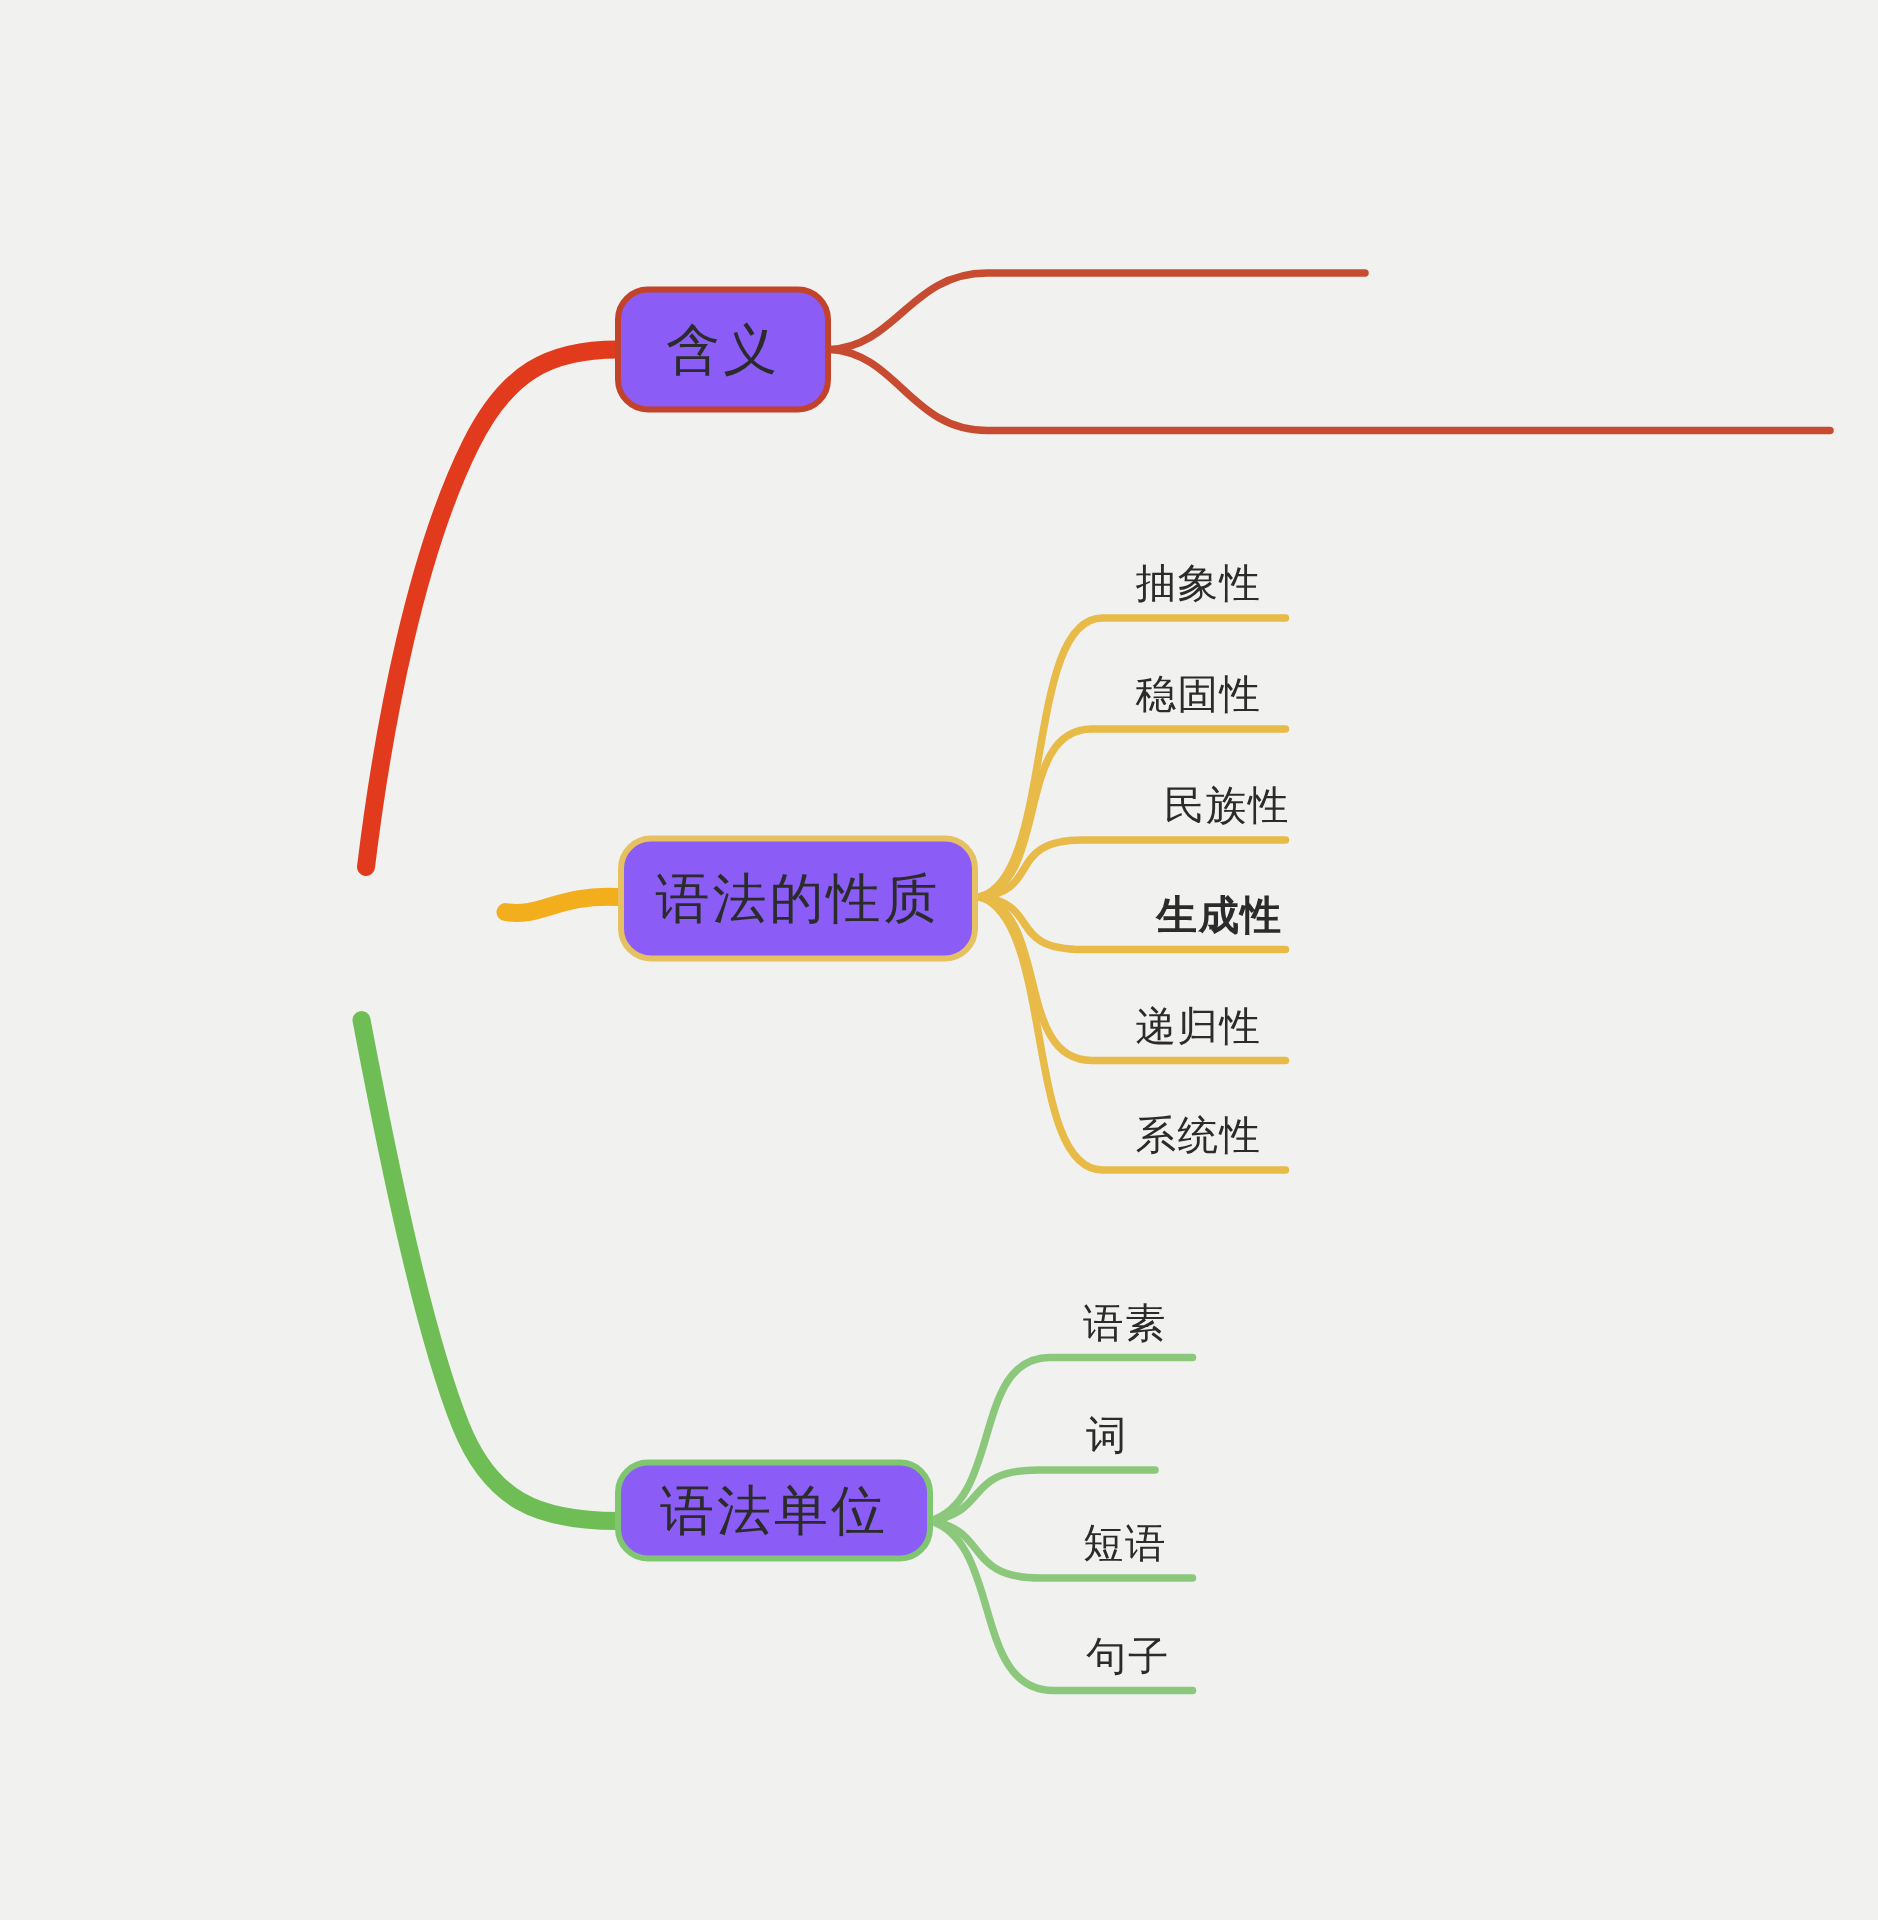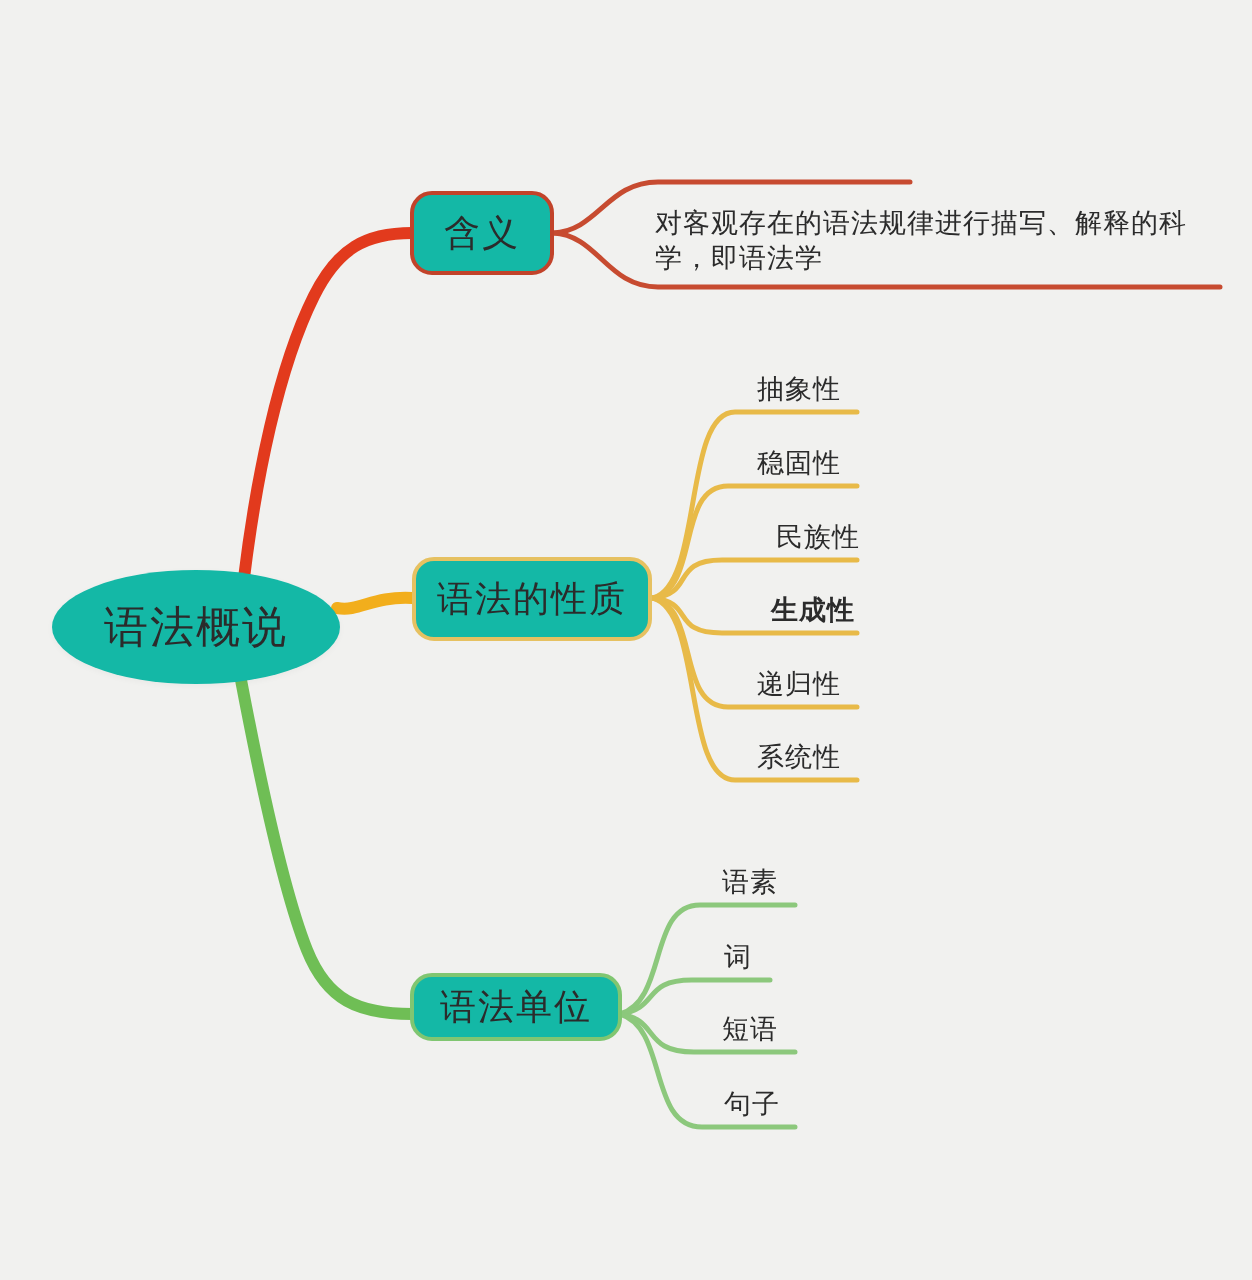--- a/index.html
+++ b/index.html
@@ -28,21 +28,21 @@
   .edges path{fill:none;stroke-linecap:round;stroke-linejoin:round;}
   .trunk-red{stroke:var(--red-trunk);stroke-width:12px;}
   .trunk-yellow{stroke:var(--yellow-trunk);stroke-width:12px;}
   .trunk-green{stroke:var(--green-trunk);stroke-width:12px;}
   .line-red{stroke:var(--red-line);stroke-width:5px;}
   .line-yellow{stroke:var(--yellow-line);stroke-width:5px;}
   .line-green{stroke:var(--green-line);stroke-width:5px;}
 
   .node{
     position:absolute;
-    background:#14b8a6;
+    background:#8b5cf6;
     display:flex;align-items:center;justify-content:center;
     box-sizing:border-box;
     text-align:center;
     font-weight:500;
     letter-spacing:2px;
   }
   .root-node{
     left:52px;top:570px;width:288px;height:114px;
     border-radius:50%;
     font-size:44px;
@@ -87,35 +87,31 @@
     <path class="line-yellow" d="M 653 598 C 695 602, 670 633, 722 633 L 857 633"></path>
     <path class="line-yellow" d="M 653 598 C 700 608, 676 707, 728 707 L 857 707"></path>
     <path class="line-yellow" d="M 653 598 C 703 612, 683 780, 735 780 L 857 780"></path>
 
     <path class="line-green" d="M 620 1014 C 668 1000, 648 905, 700 905 L 795 905"></path>
     <path class="line-green" d="M 620 1014 C 660 1008, 642 980, 692 980 L 770 980"></path>
     <path class="line-green" d="M 620 1014 C 660 1020, 642 1052, 694 1052 L 795 1052"></path>
     <path class="line-green" d="M 620 1014 C 668 1028, 648 1127, 702 1127 L 795 1127"></path>
   </svg>
 
-  <div class="node root-node">
-    <span>语法概说</span>
-  </div>
 
   <div class="node branch-node node-meaning">
     <span>含义</span>
   </div>
   <div class="node branch-node node-nature">
     <span>语法的性质</span>
   </div>
   <div class="node branch-node node-units">
     <span>语法单位</span>
   </div>
 
-  <div class="child-label wrap" style="left:655px;top:206px;width:580px;">对客观存在的语法规律进行描写、解释的科学，即语法学</div>
 
   <div class="child-label" style="left:757px;top:372px;">抽象性</div>
   <div class="child-label" style="left:757px;top:446px;">稳固性</div>
   <div class="child-label" style="left:757px;top:520px;margin-left:19px;">民族性</div>
   <div class="child-label" style="left:771px;top:593px;font-weight:bold;">生成性</div>
   <div class="child-label" style="left:757px;top:667px;">递归性</div>
   <div class="child-label" style="left:757px;top:740px;">系统性</div>
 
   <div class="child-label" style="left:722px;top:865px;text-align:center;">语素</div>
   <div class="child-label" style="left:724px;top:940px;">词</div>

